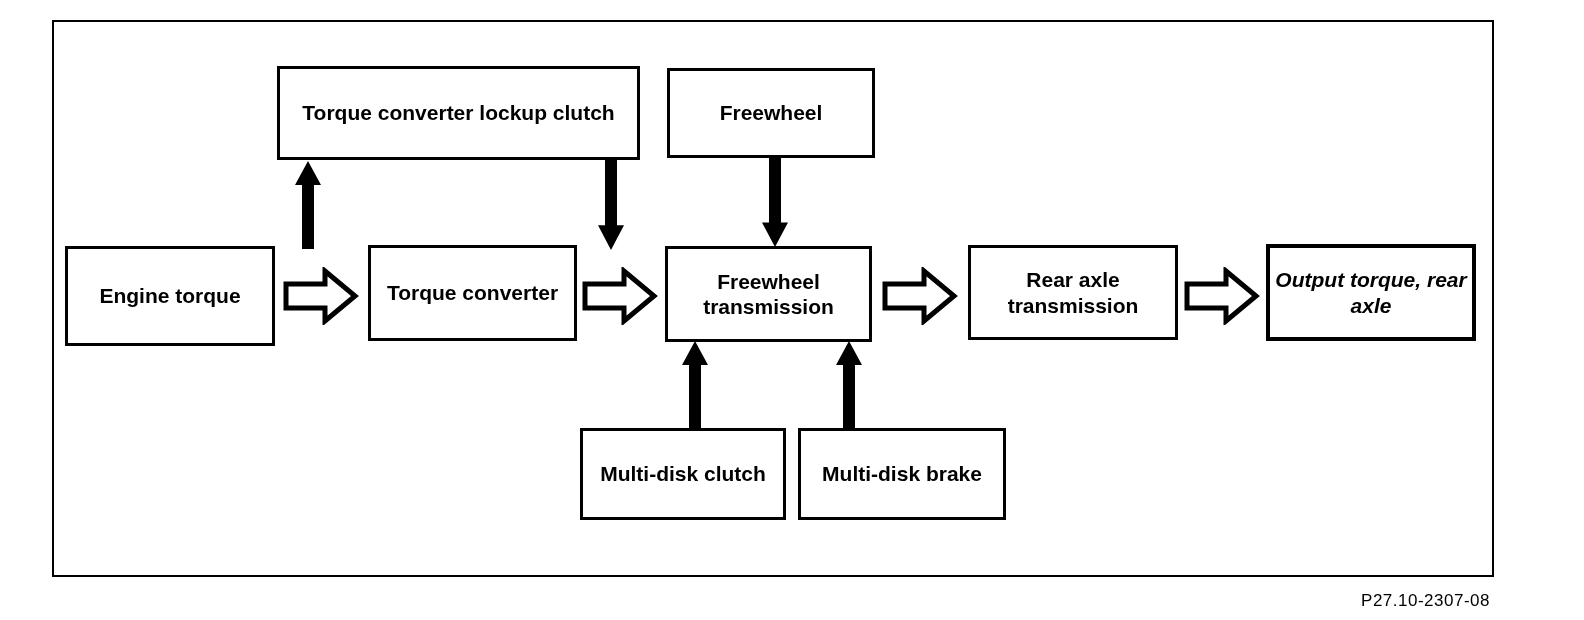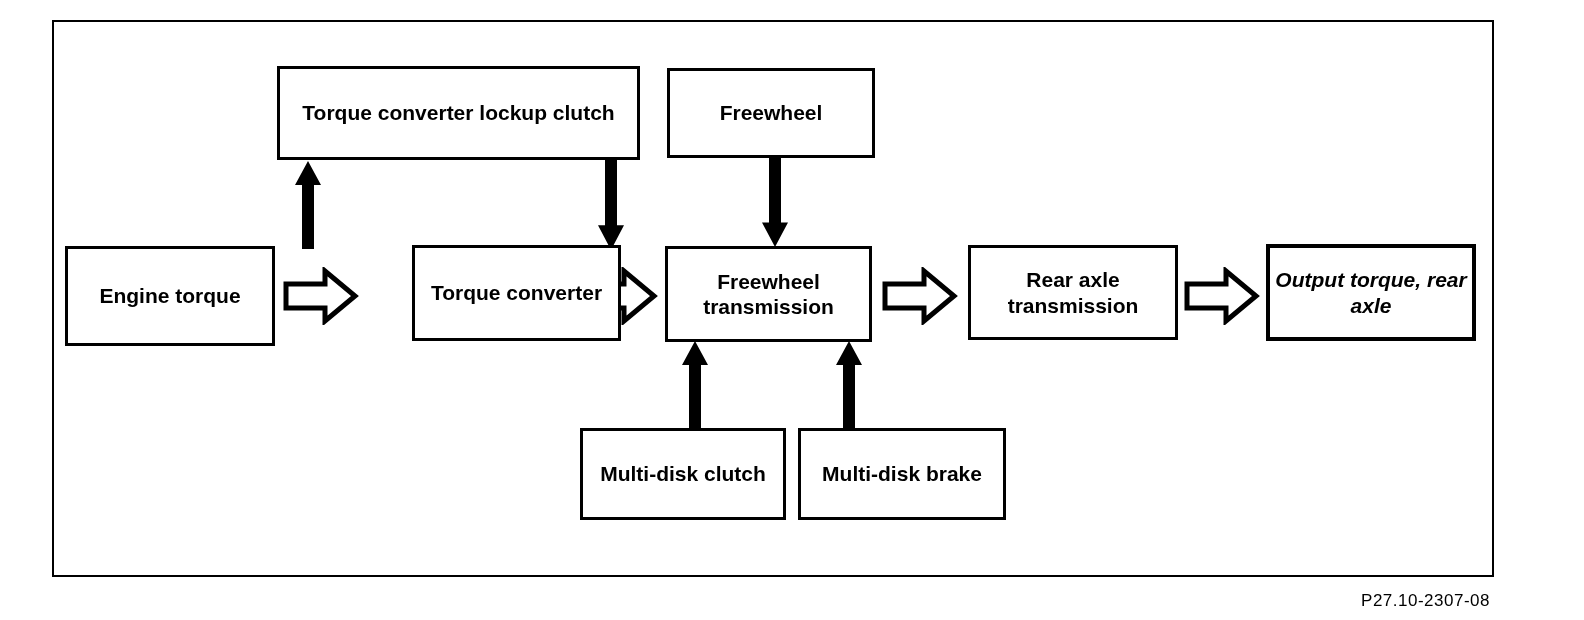--- a/index.html
+++ b/index.html
@@ -35,21 +35,21 @@
     justify-content: center;
     text-align: center;
     font-weight: bold;
     font-size: 21px;
     line-height: 1.2;
     padding: 0 2px;
     z-index: 2;
   }
   
   .node.engine        { left: 65px;   top: 246px; width: 210px; height: 100px; }
-  .node.converter     { left: 368px;  top: 245px; width: 209px; height: 96px; margin-left: 44px; }
+  .node.converter     { left: 368px;  top: 245px; width: 209px; height: 96px; }
   .node.transmission  { left: 665px;  top: 246px; width: 207px; height: 96px; }
   .node.diff          { left: 968px;  top: 245px; width: 210px; height: 95px; }
   .node.output        { left: 1266px; top: 244px; width: 210px; height: 97px; border-width: 4px; font-style: italic; }
   
   .node.lockup        { left: 277px;  top: 66px;  width: 363px; height: 94px; }
   .node.freewheel     { left: 667px;  top: 68px;  width: 208px; height: 90px; text-align: right; }
   
   .node.clutch        { left: 552px;  top: 428px; width: 206px; height: 92px; margin-left: 28px; }
   .node.brake         { left: 790px;  top: 428px; width: 208px; height: 92px; margin-left: 8px; }
 

